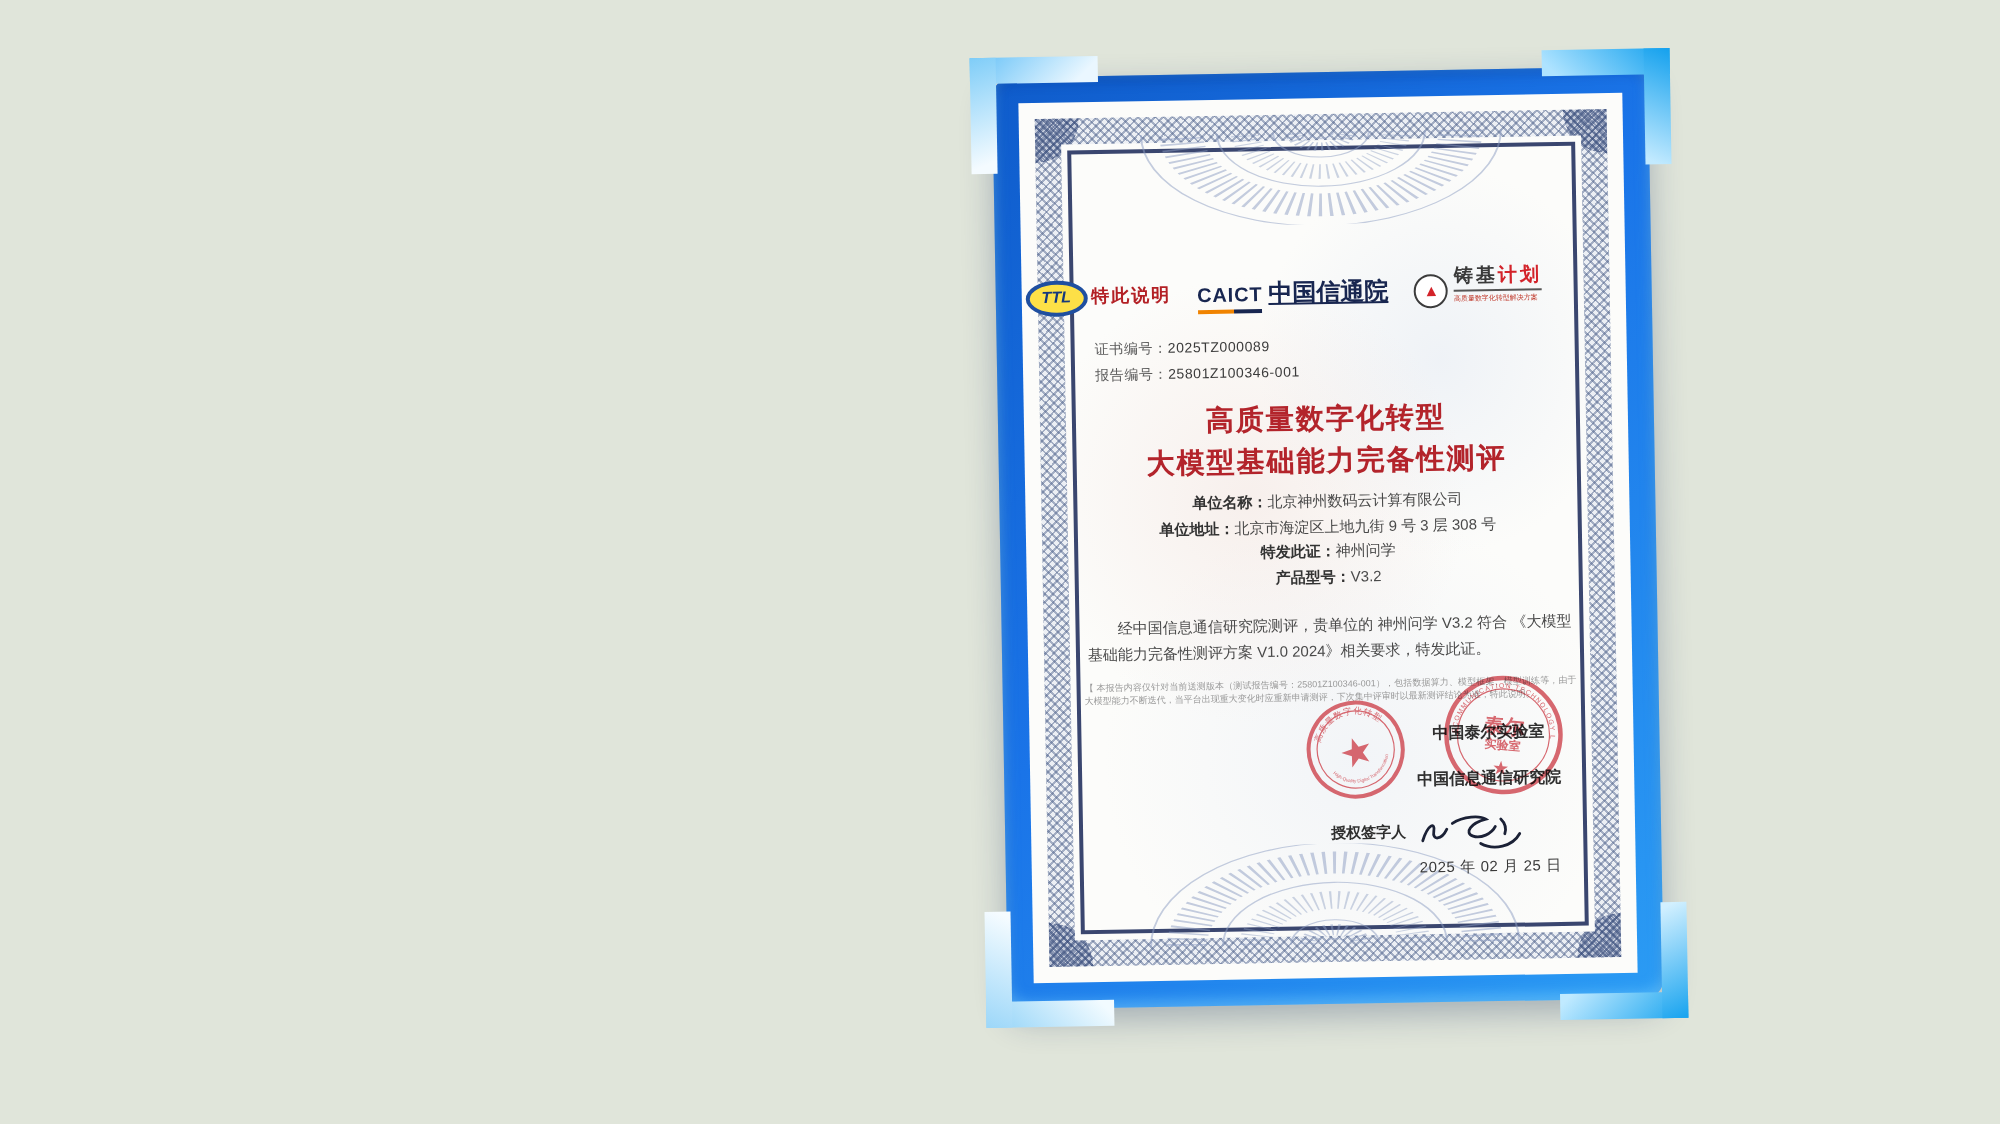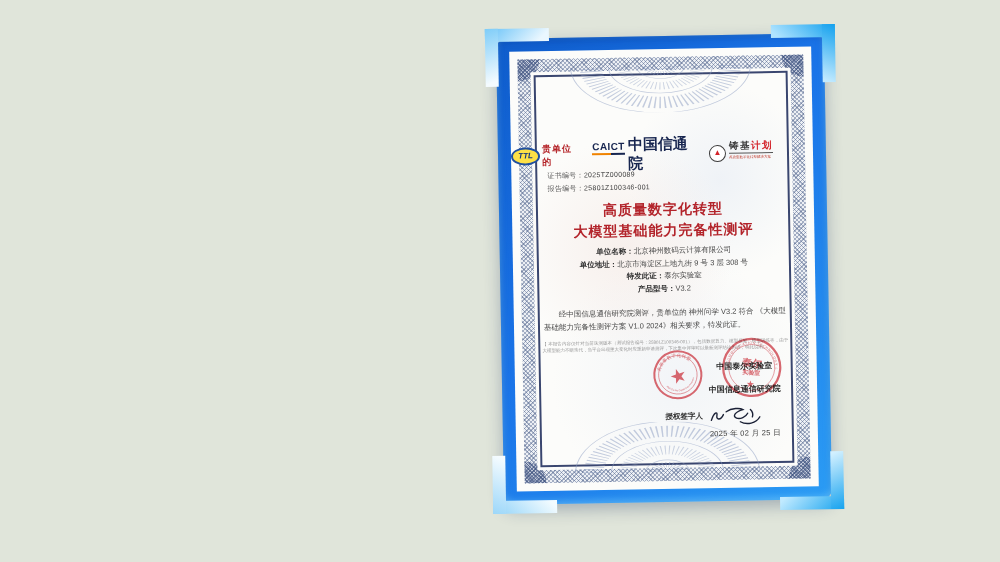--- a/index.html
+++ b/index.html
@@ -85,21 +85,21 @@
     display:inline-flex;align-items:center;justify-content:center;
     width:27px;height:14px;border:2px solid #1f4fa0;border-radius:50%;
     color:#16387d;font-style:italic;font-weight:bold;font-size:8px;line-height:1;
     background:#fde047;
   }
   .ttl-cn{font-family:"DejaVu Serif","Liberation Serif",serif;font-weight:bold;color:#b32025;font-size:9px;letter-spacing:1px;}
   .logo-caict{display:flex;align-items:baseline;gap:3px;}
   .caict-en{font-weight:bold;font-size:10px;color:#182650;letter-spacing:.4px;}
   .u-or{border-bottom:2px solid #f08300;padding-bottom:1px;}
   .u-nv{border-bottom:2px solid #182650;padding-bottom:1px;}
-  .caict-cn{font-weight:bold;font-size:15px;color:#182650;}
+  .caict-cn{font-weight:bold;font-size:12px;color:#182650;text-decoration:underline;}
   .logo-zhuji{display:flex;align-items:center;gap:3px;}
   .zj-circle{
     width:15px;height:15px;border:1.6px solid #3c3c3c;border-radius:50%;
     display:inline-flex;align-items:center;justify-content:center;background:#fff;
   }
   .zj-tri{color:#d3232a;font-size:8px;line-height:1;}
   .zj-text{display:flex;flex-direction:column;align-items:flex-start;}
   .zj-name{font-size:9.5px;letter-spacing:1.5px;border-bottom:1.4px solid #555;padding-bottom:1px;line-height:1.1;}
   .zj-dark{color:#3a3a3a;}
   .zj-red{color:#d3232a;}
@@ -194,21 +194,21 @@
           </g>
         </svg>
 
         <div class="content">
 
           <div class="logos">
             <div class="logo-ttl">
               <span class="ttl-ellipse">
                   <i>TTL</i>
                 </span>
-              <span class="ttl-cn">贵单位的</span>
+              <span class="ttl-cn">特此说明</span>
             </div>
             <div class="logo-caict">
               <span class="caict-en"><span class="u-or">CAI</span><span class="u-nv">CT</span></span>
               <span class="caict-cn">中国信通院</span>
             </div>
             <div class="logo-zhuji">
               <span class="zj-circle">
                   <span class="zj-tri">▲</span>
                 </span>
               <span class="zj-text">
@@ -222,21 +222,21 @@
           <div class="numline n2"><span>报告编号：</span><b>25801Z100346-001</b></div>
 
           <div class="title">
             <div>高质量数字化转型</div>
             <div>大模型基础能力完备性测评</div>
           </div>
 
           <div class="details">
             <div><b>单位名称：</b><span>北京神州数码云计算有限公司</span></div>
             <div><b>单位地址：</b><span>北京市海淀区上地九街 9 号 3 层 308 号</span></div>
-            <div><b>特发此证：</b><span>泰尔实验室</span></div>
+            <div><b>特发此证：</b><span>神州问学</span></div>
             <div><b>产品型号：</b><span>V3.2</span></div>
           </div>
 
           <div class="body-par"><span>经中国信息通信研究院测评，贵单位的 </span><span class="prod">神州问学 V3.2</span><span> 符合 《大模型基础能力完备性测评方案 V1.0 2024》相关要求，特发此证。</span></div>
 
           <div class="footnote-wrap">
             <div class="footnote">【 本报告内容仅针对当前送测版本（测试报告编号：25801Z100346-001），包括数据算力、模型框架、模型训练等，由于大模型能力不断迭代，当平台出现重大变化时应重新申请测评，下次集中评审时以最新测评结论为准，特此说明。</div>
           </div>
 
           <div class="org o1">中国泰尔实验室</div>

